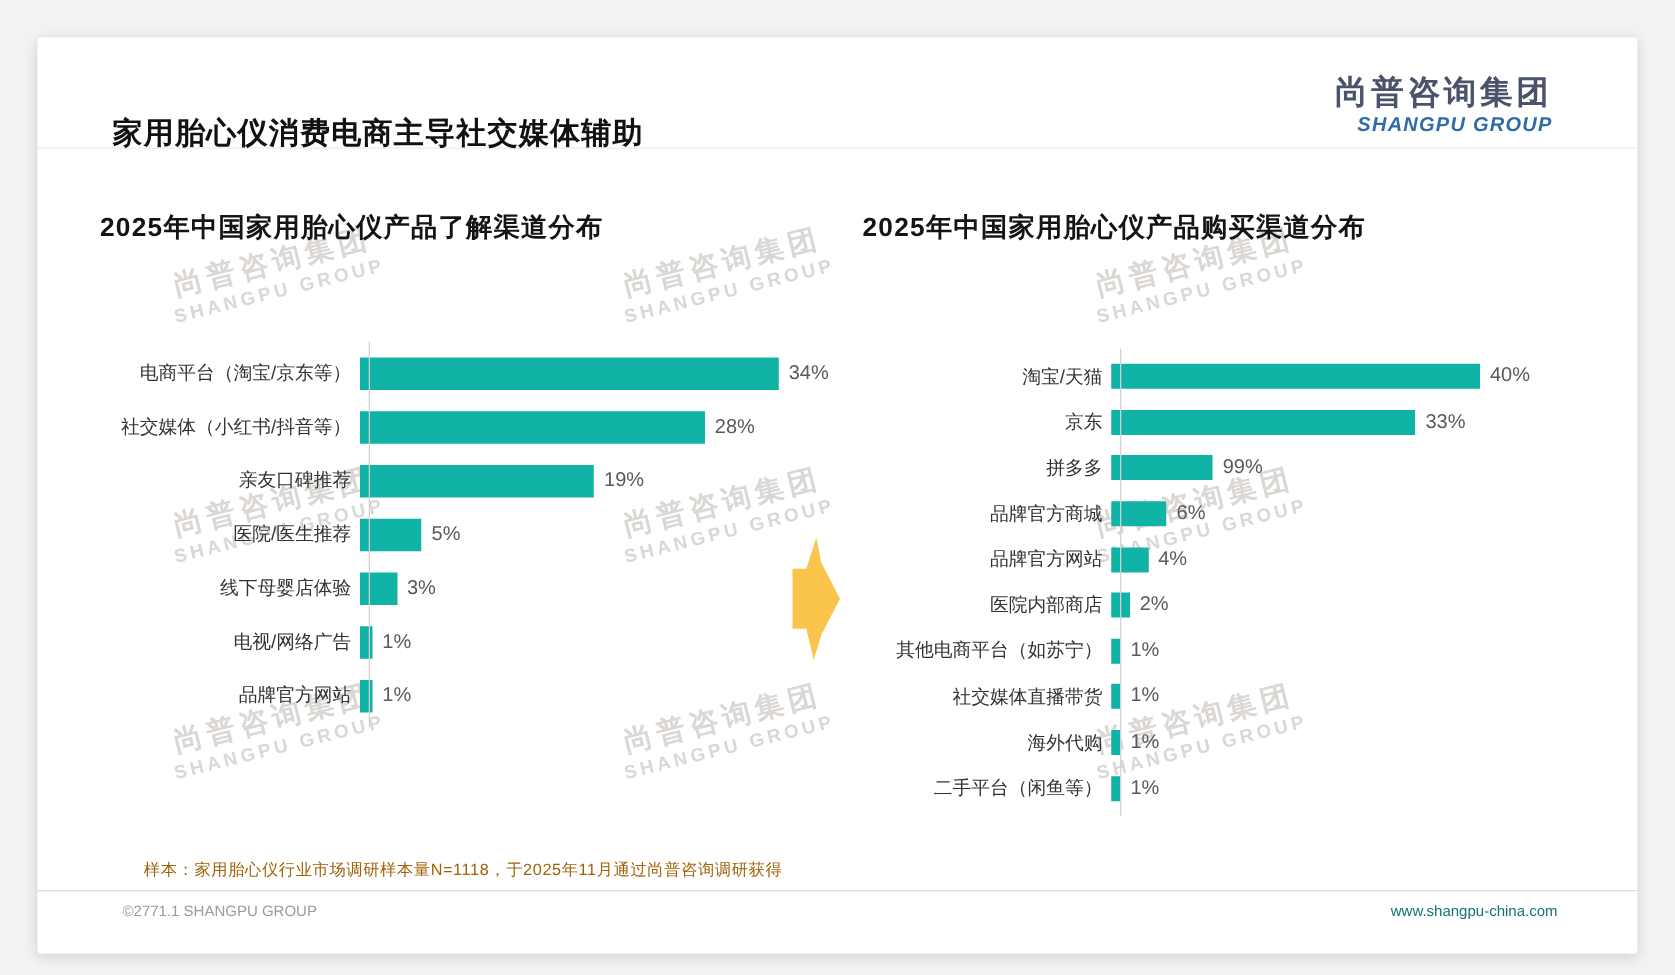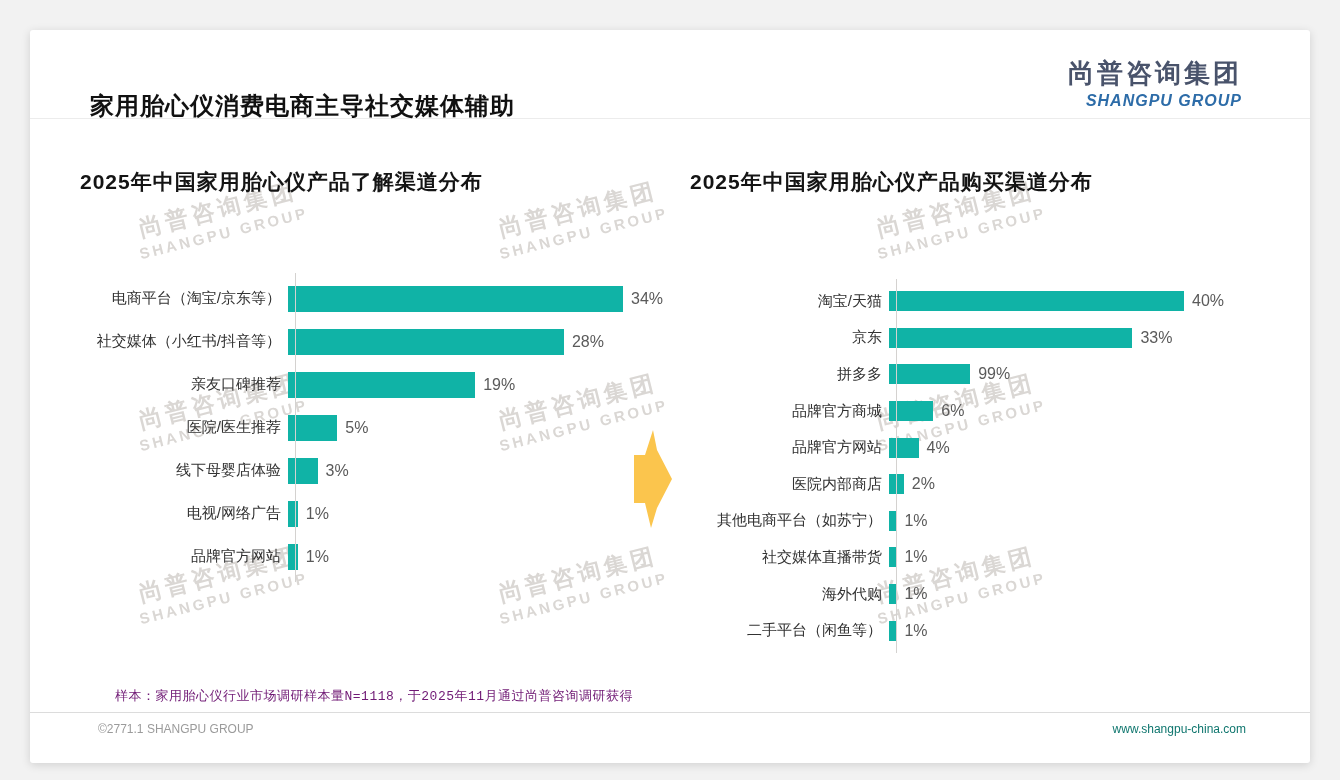--- a/index.html
+++ b/index.html
@@ -61,22 +61,22 @@
   .bar-area { display:flex; align-items:center; flex:1 1 auto; }
   .bar { background:#10b3a6; flex:0 0 auto; }
   .val-label { font-size:16px; color:#5a5a5a; margin-left:8px; white-space:nowrap; }
   .axis-line {
     position:absolute; width:1px; top:-4px; bottom:-4px; background:#d4d2d0;
   }
   
   .transition-arrow { position:absolute; left:602px; top:400px; z-index:3; }
   
   .footnote {
-    position:absolute; left:85px; top:657px; font-size:13px; color:#701a75;
-    letter-spacing:0.5px; z-index:5;font-family:Liberation Mono, monospace;
+    position:absolute; left:85px; top:657px; font-size:13px; color:#a16207;
+    letter-spacing:0.5px; z-index:5;
   }
   .footer-divider {
     position:absolute; left:0; top:682px; width:100%; height:1px;
     background:#dcdcdc; z-index:4;
   }
   .footer-left {
     position:absolute; left:68px; top:692px; font-size:12px; color:#9b9b9b; z-index:5;
   }
   .footer-right {
     position:absolute; right:64px; top:692px; font-size:12px; color:#0f766e; z-index:5;

